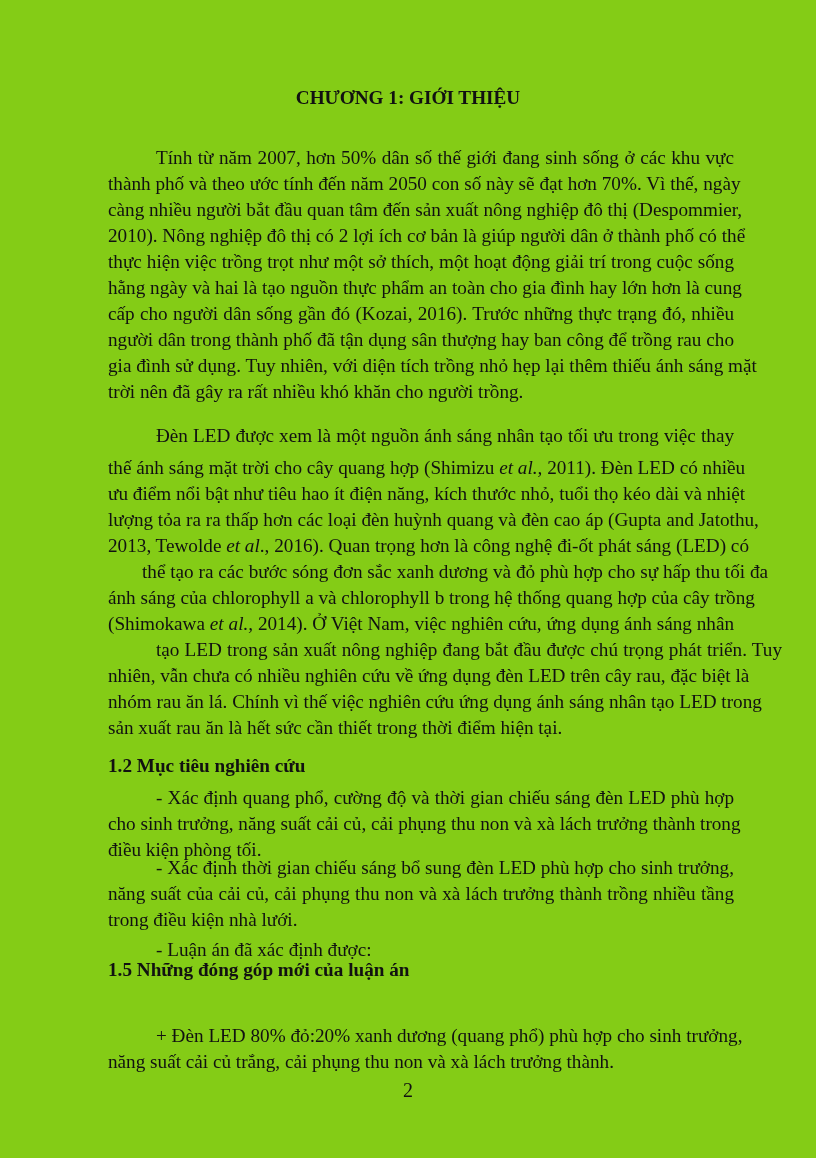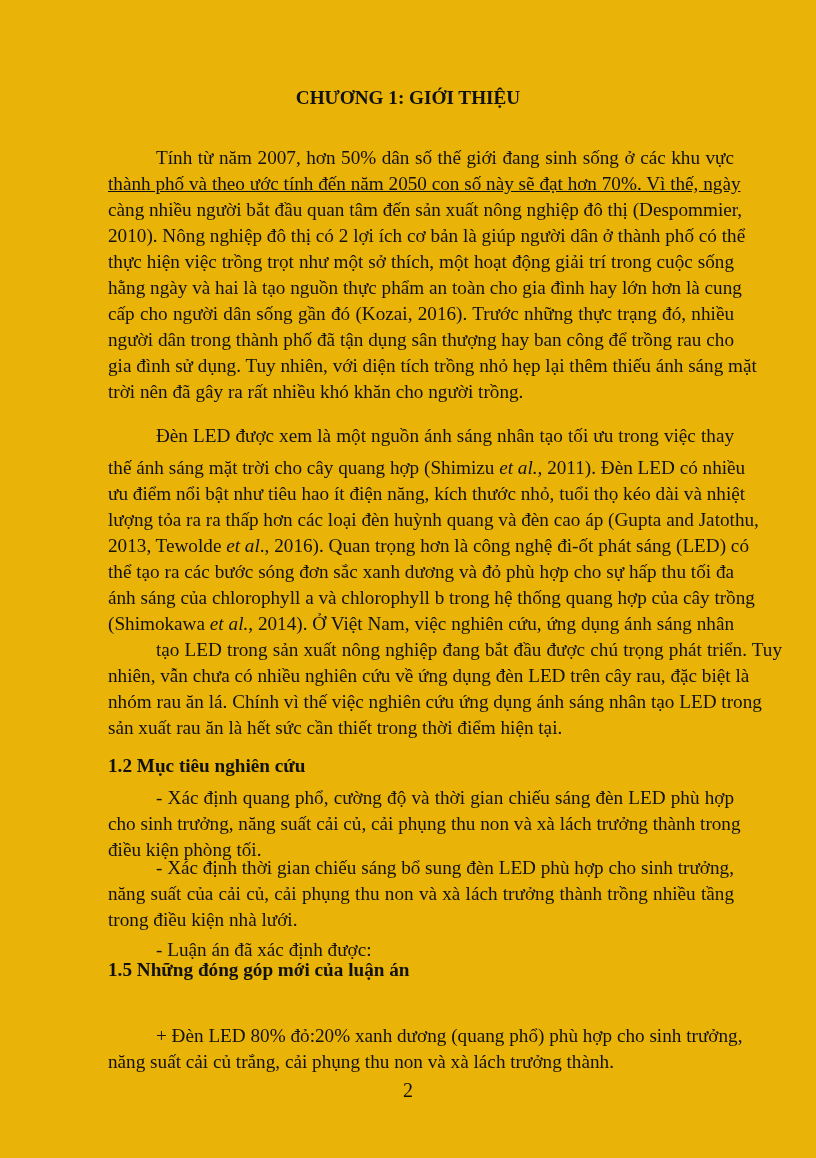--- a/index.html
+++ b/index.html
@@ -1,54 +1,54 @@
 <!DOCTYPE html>
 <html><head>
 <meta charset="utf-8">
 <style>
   html, body { margin: 0; padding: 0; background: #ffffff; }
   body { width: 816px; height: 1158px; position: relative; overflow: hidden;
          font-family: "Liberation Serif", "DejaVu Serif", serif; color: #111; }
-  .page { position: absolute; left: 0; top: 0; width: 816px; height: 1158px; background: #eab308; }
+  .page { position: absolute; left: 0; top: 0; width: 816px; height: 1158px; background: #84cc16; }
   .ln { position: absolute; left: 108px; width: 626px; font-size: 19.2px; line-height: 24px;
         white-space: nowrap; text-align: justify; text-align-last: justify; }
   .ln.last { text-align-last: left; }
   .ln.ind { left: 108px; padding-left: 48px; width: 578px; }
   .ln.ind.short { text-align-last: left; }
   .title { position: absolute; left: 0; width: 816px; text-align: center; font-weight: bold;
            font-size: 19.2px; line-height: 24px; top: 86px; }
   .heading { position: absolute; left: 108px; font-weight: bold; font-size: 19.2px; line-height: 24px; }
   .pagenum { position: absolute; left: 0; width: 816px; text-align: center; font-size: 20px; line-height: 24px; top: 1078px; }
   i { font-style: italic; }
 </style>
 </head>
 <body>
 
 <div class="page">
   <div class="title">CHƯƠNG 1: GIỚI THIỆU</div>
 
   <div id="s0p0">
       <div class="ln ind" style="top: 146px;"><span>Tính từ năm 2007, hơn 50% dân số thế giới đang sinh sống ở các khu vực</span></div>
-      <div class="ln" style="top: 172px; text-decoration: underline;"><span>thành phố và theo ước tính đến năm 2050 con số này sẽ đạt hơn 70%. Vì thế, ngày</span></div>
+      <div class="ln" style="top: 172px;"><span>thành phố và theo ước tính đến năm 2050 con số này sẽ đạt hơn 70%. Vì thế, ngày</span></div>
       <div class="ln" style="top: 198px;"><span>càng nhiều người bắt đầu quan tâm đến sản xuất nông nghiệp đô thị (Despommier,</span></div>
       <div class="ln" style="top: 224px;"><span>2010). Nông nghiệp đô thị có 2 lợi ích cơ bản là giúp người dân ở thành phố có thể</span></div>
       <div class="ln" style="top: 250px;"><span>thực hiện việc trồng trọt như một sở thích, một hoạt động giải trí trong cuộc sống</span></div>
       <div class="ln" style="top: 276px;"><span>hằng ngày và hai là tạo nguồn thực phẩm an toàn cho gia đình hay lớn hơn là cung</span></div>
       <div class="ln" style="top: 302px;"><span>cấp cho người dân sống gần đó (Kozai, 2016). Trước những thực trạng đó, nhiều</span></div>
       <div class="ln" style="top: 328px;"><span>người dân trong thành phố đã tận dụng sân thượng hay ban công để trồng rau cho</span></div>
       <div class="ln" style="top: 354px;"><span>gia đình sử dụng. Tuy nhiên, với diện tích trồng nhỏ hẹp lại thêm thiếu ánh sáng mặt</span></div>
       <div class="ln last" style="top: 380px;"><span>trời nên đã gây ra rất nhiều khó khăn cho người trồng.</span></div>
     </div>
   <div id="s0p1">
       <div class="ln ind" style="top: 424px;"><span>Đèn LED được xem là một nguồn ánh sáng nhân tạo tối ưu trong việc thay</span></div>
       <div class="ln" style="top: 456px;"><span>thế ánh sáng mặt trời cho cây quang hợp (Shimizu </span><i>et al.,</i><span> 2011). Đèn LED có nhiều</span></div>
       <div class="ln" style="top: 482px;"><span>ưu điểm nổi bật như tiêu hao ít điện năng, kích thước nhỏ, tuổi thọ kéo dài và nhiệt</span></div>
       <div class="ln" style="top: 508px;"><span>lượng tỏa ra ra thấp hơn các loại đèn huỳnh quang và đèn cao áp (Gupta and Jatothu,</span></div>
       <div class="ln" style="top: 534px;"><span>2013, Tewolde </span><i>et al</i><span>., 2016). Quan trọng hơn là công nghệ đi-ốt phát sáng (LED) có</span></div>
-      <div class="ln" style="top: 560px;"><span>thể tạo ra các bước sóng đơn sắc xanh dương và đỏ phù hợp cho sự hấp thu tối đa</span></div>
+      <div class="ln" style="top: 560px; margin-left: 34px;"><span>thể tạo ra các bước sóng đơn sắc xanh dương và đỏ phù hợp cho sự hấp thu tối đa</span></div>
       <div class="ln" style="top: 586px;"><span>ánh sáng của chlorophyll a và chlorophyll b trong hệ thống quang hợp của cây trồng</span></div>
       <div class="ln" style="top: 612px;"><span>(Shimokawa </span><i>et al.,</i><span> 2014). Ở Việt Nam, việc nghiên cứu, ứng dụng ánh sáng nhân</span></div>
       <div class="ln" style="top: 638px; margin-left: 48px;"><span>tạo LED trong sản xuất nông nghiệp đang bắt đầu được chú trọng phát triển. Tuy</span></div>
       <div class="ln" style="top: 664px;"><span>nhiên, vẫn chưa có nhiều nghiên cứu về ứng dụng đèn LED trên cây rau, đặc biệt là</span></div>
       <div class="ln" style="top: 690px;"><span>nhóm rau ăn lá. Chính vì thế việc nghiên cứu ứng dụng ánh sáng nhân tạo LED trong</span></div>
       <div class="ln last" style="top: 716px;"><span>sản xuất rau ăn là hết sức cần thiết trong thời điểm hiện tại.</span></div>
     </div>
 
   <div class="heading" style="top:754px">1.2 Mục tiêu nghiên cứu</div>
   <div id="s1p0">

